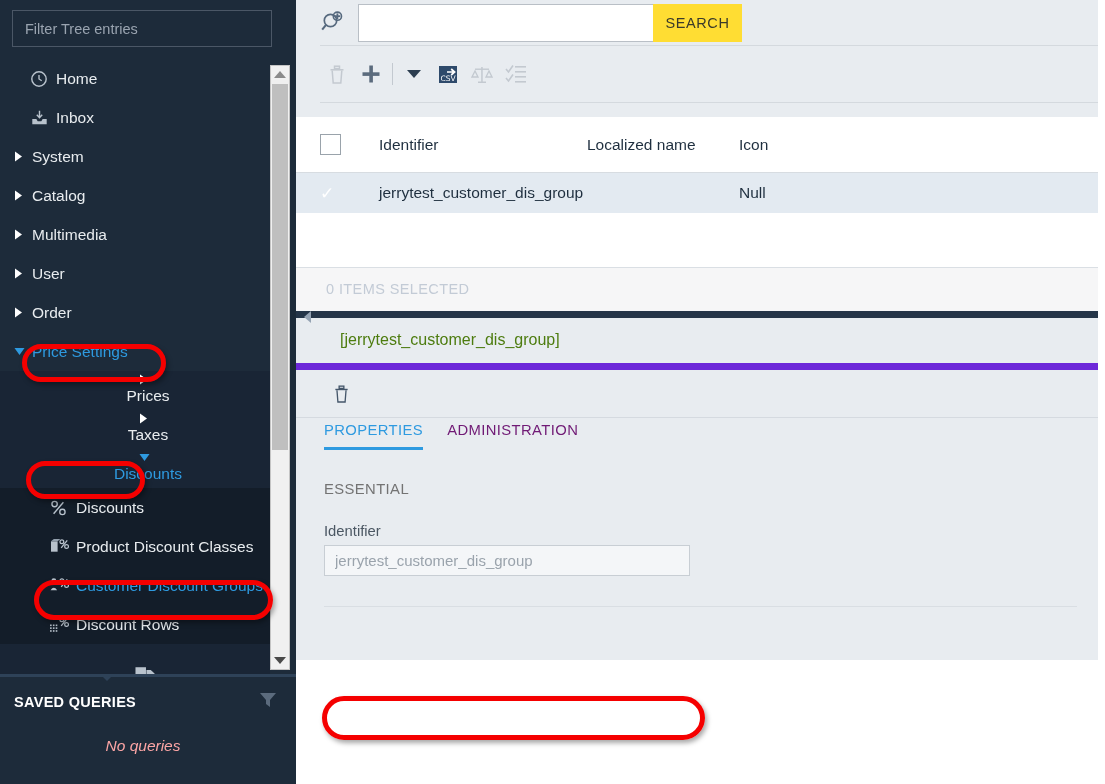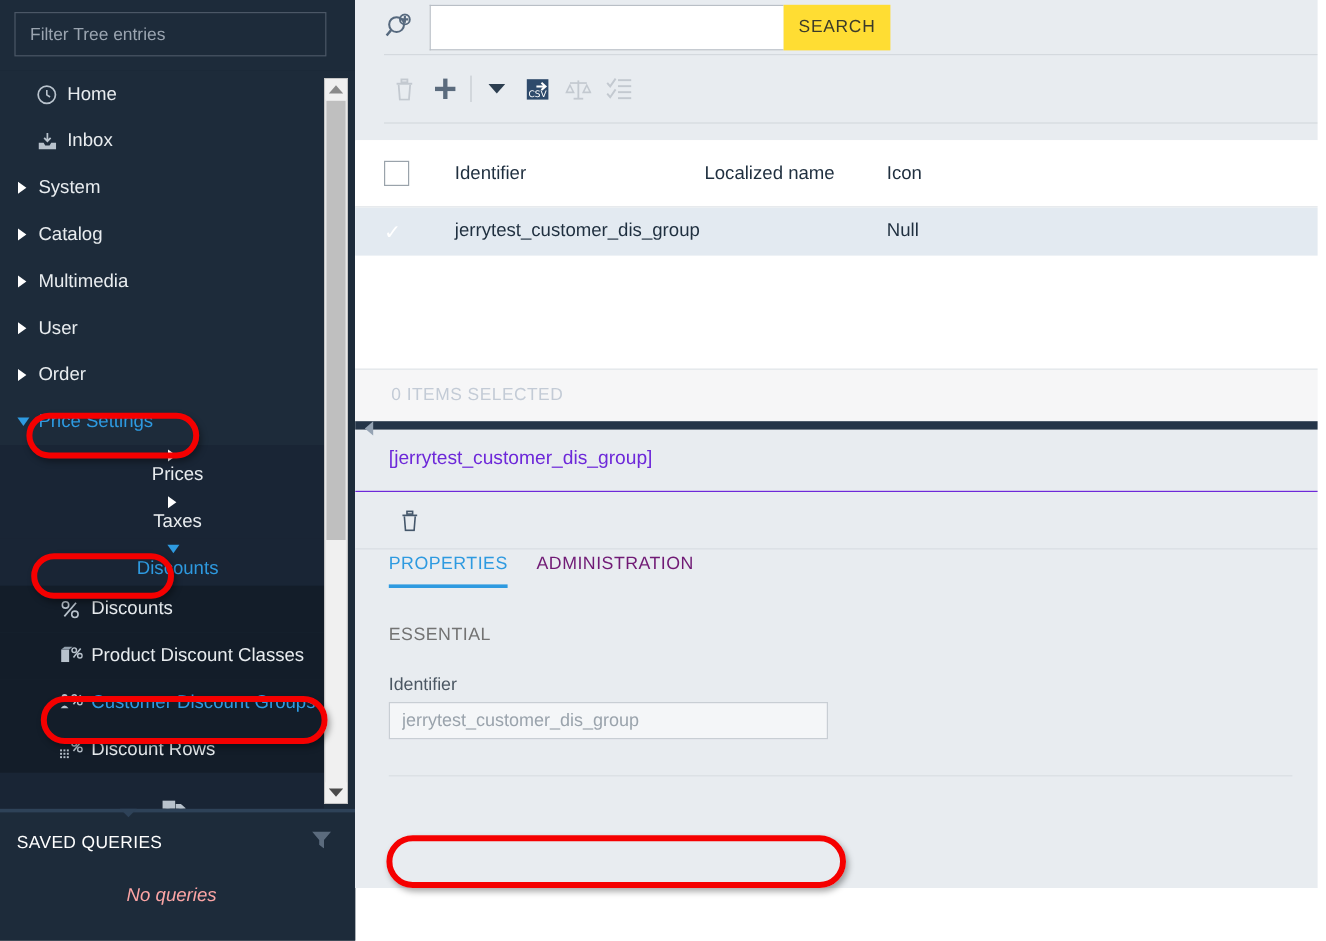--- a/index.html
+++ b/index.html
@@ -107,31 +107,31 @@
     position: absolute; top: -3px; left: 50%; margin-left: -48px;
     width: 0; height: 0;
     border-left: 7px solid transparent;
     border-right: 7px solid transparent;
     border-top: 7px solid #2e4258;
   }
   .saved-head {
     display:flex; align-items:center; justify-content:space-between;
     padding: 16px 20px 0 14px;
   }
-  .saved-title { color:#ffffff; font-size:14.5px; font-weight:normal; letter-spacing:.3px; }
+  .saved-title { color:#ffffff; font-size:14.5px; font-weight:bold; letter-spacing:.3px; }
   .funnel { width:16px; height:14px; }
   .no-queries {
     text-align:center; color:#fca5a5; font-style: italic;
     font-size: 15.5px; margin-top: 26px; padding-right:10px;
   }
 
   
   .main {
     position: relative;
-    width: 809px; height: 740px;
+    width: 809px; height: 660px;
     background: #ffffff;
     display: flex; flex-direction: column;
   }
 
   .searchbar {
     height: 45px;
     background: #e8ecf0;
     display: flex; align-items: center;
     padding-left: 24px;
     flex: 0 0 45px;
@@ -235,23 +235,23 @@
 
   .detail {
     flex: 1 1 auto;
     background: #e8ecf0;
     display:flex; flex-direction:column;
     overflow:hidden;
   }
   .detail-title {
     height: 52px; flex:0 0 52px;
     display:flex; align-items:center;
-    padding-left: 28px;
-    font-size: 16px; color:#6d28d9;
-    border-bottom: 1px solid #6d28d9;
+    padding-left: 44px;
+    font-size: 16px; color:#4d7c0f;
+    border-bottom: 7px solid #6d28d9;
   }
   .detail-toolbar {
     height: 48px; flex:0 0 48px;
     display:flex; align-items:center;
     padding-left: 28px;
     border-bottom: 1px solid #d5dae0;
   }
   .tabs {
     height: 41px; flex:0 0 41px;
     display:flex; align-items:flex-start;

